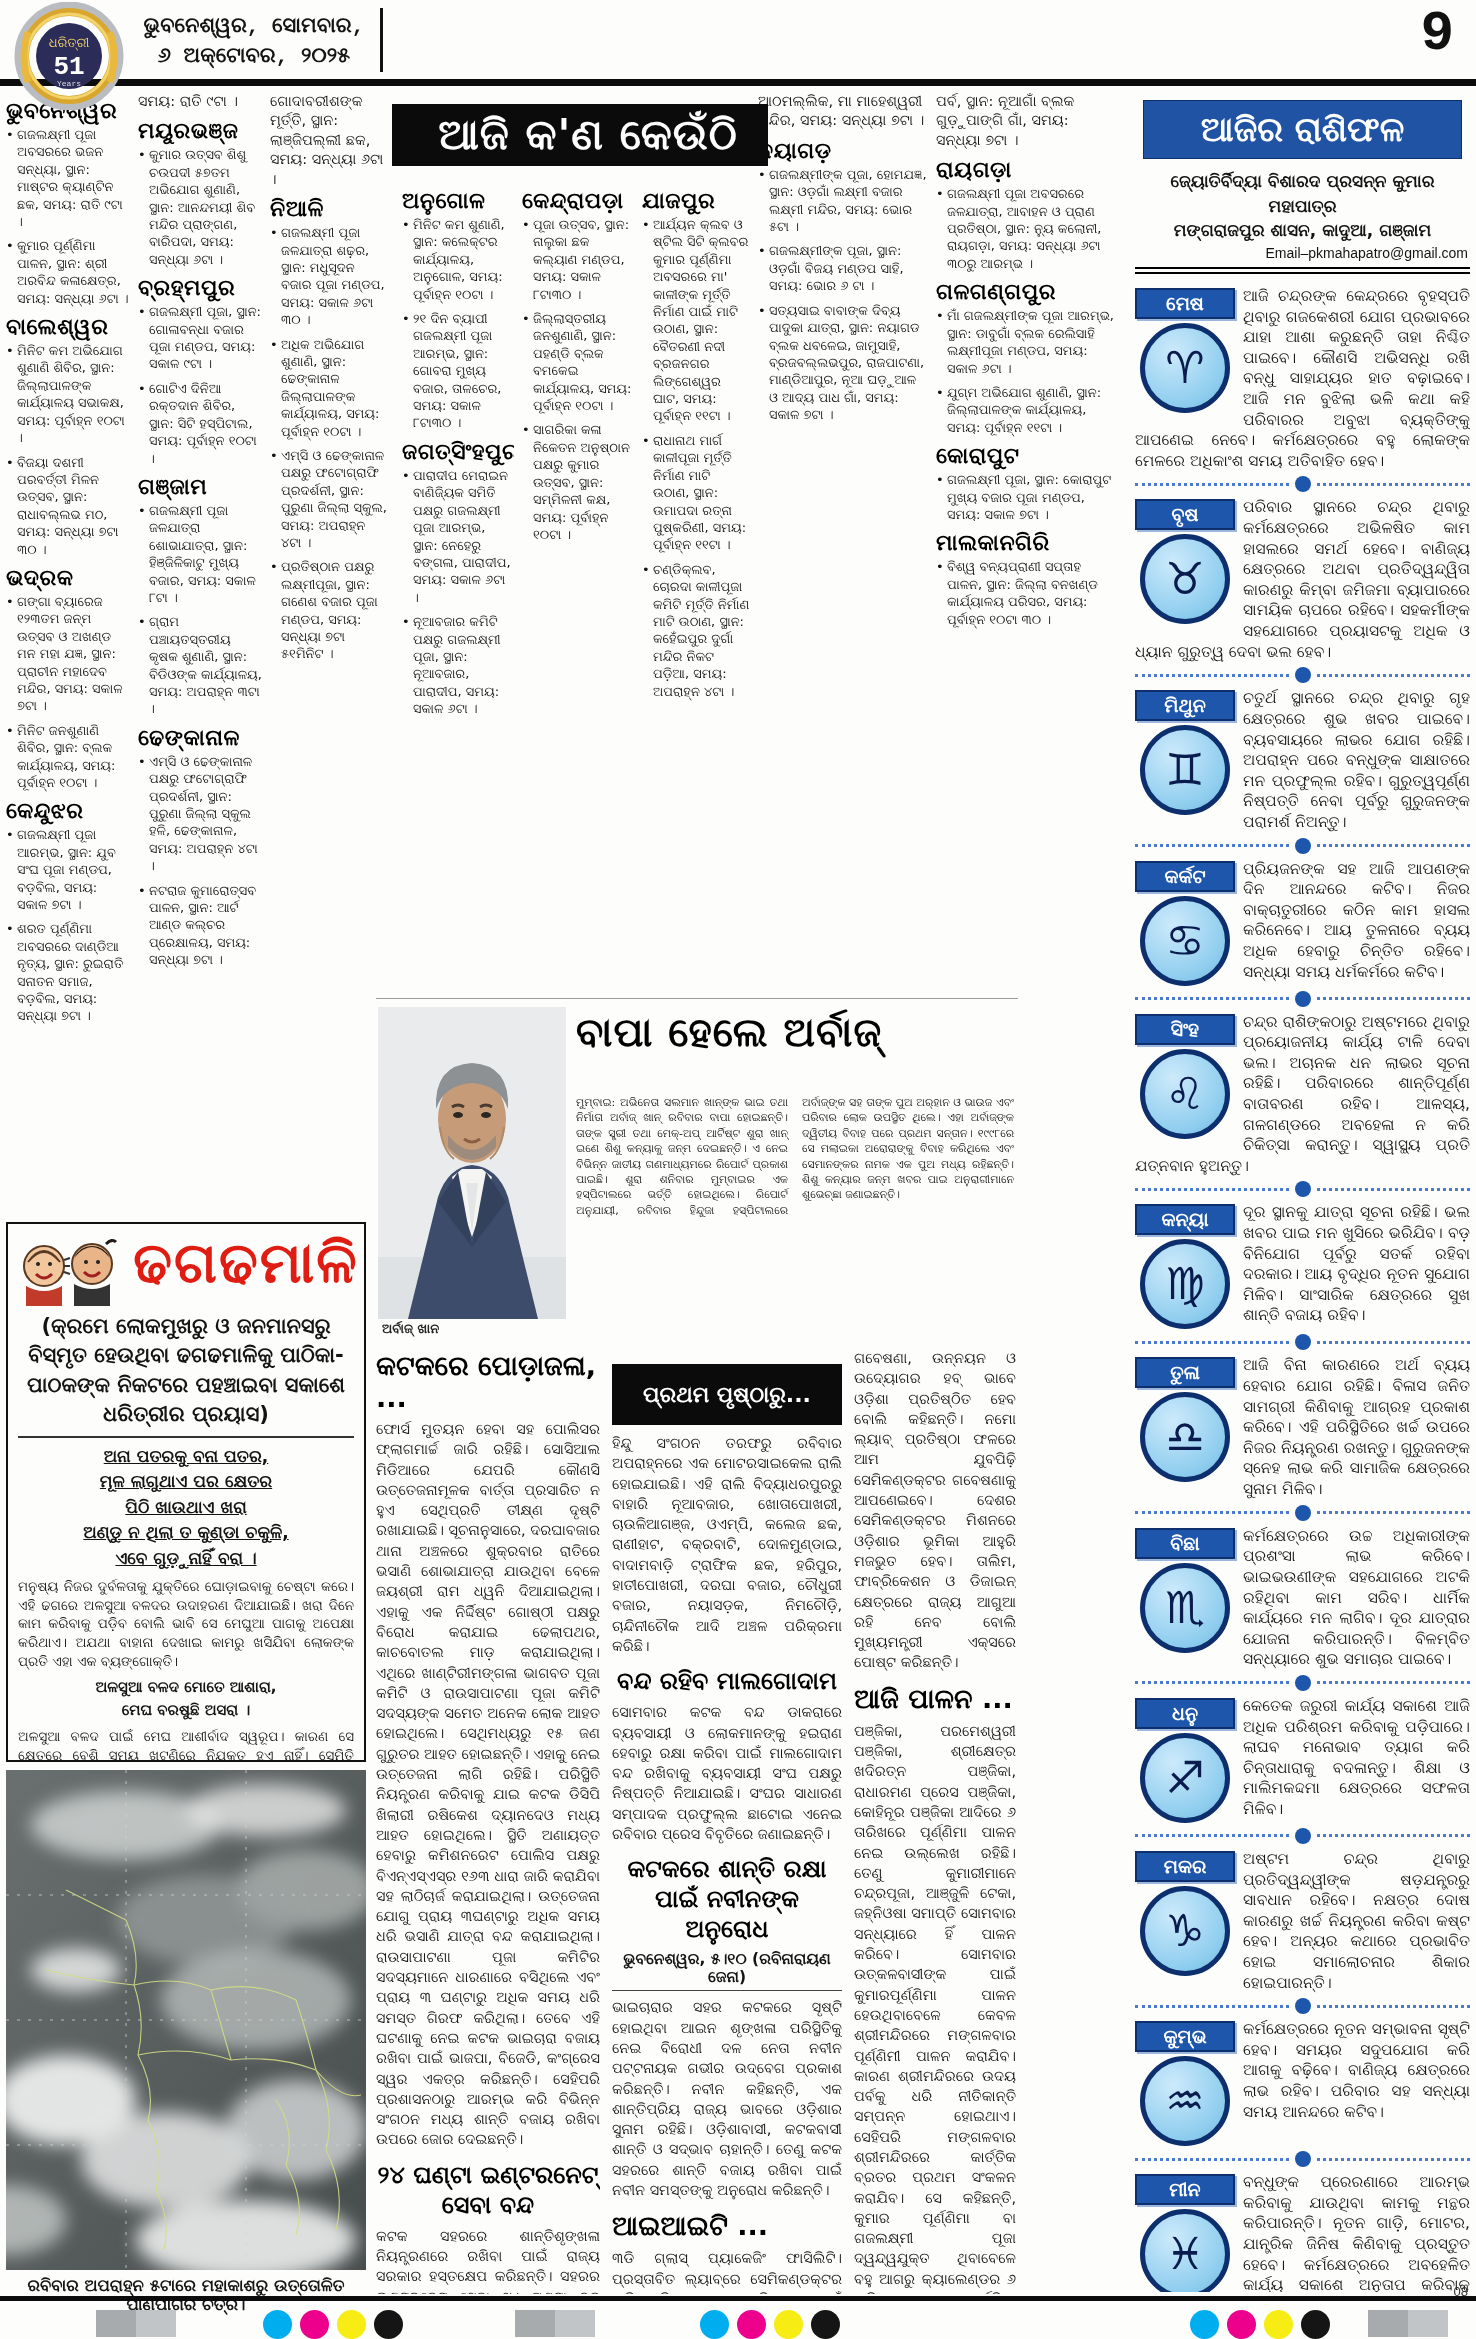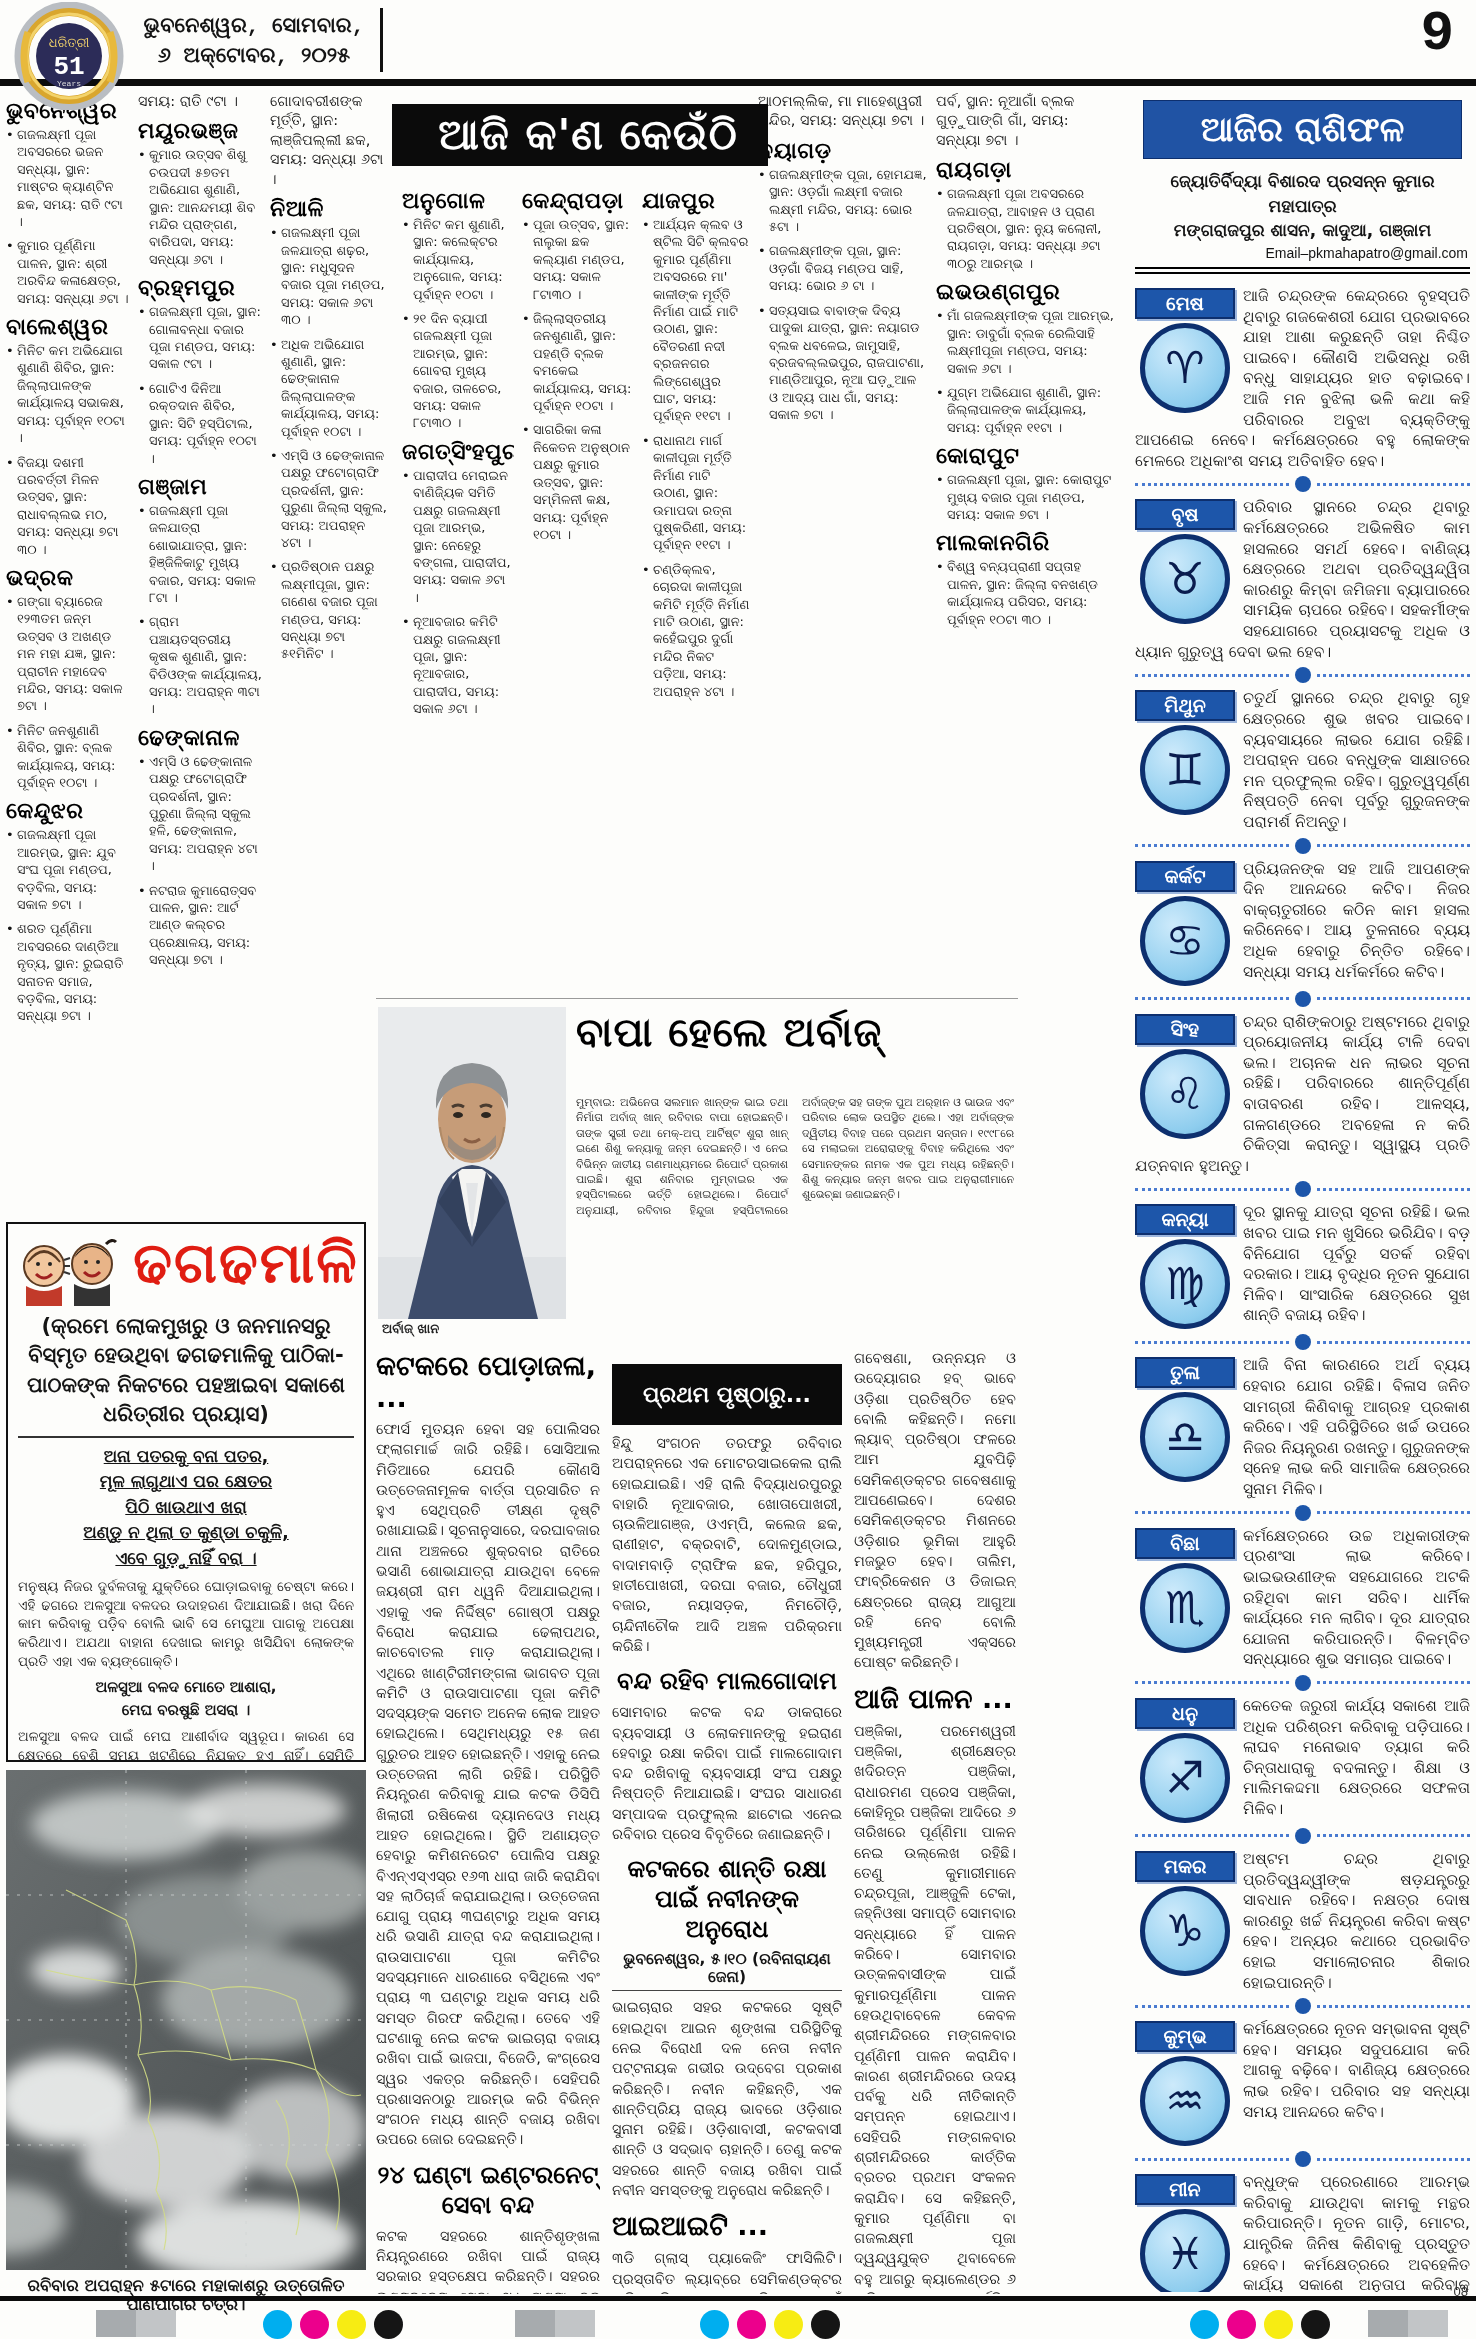--- a/index.html
+++ b/index.html
@@ -177,21 +177,21 @@
           <div class="cont">ଆଠମଲ୍ଲିକ, ମା ମାହେଶ୍ୱରୀ ମନ୍ଦିର, ସମୟ: ସନ୍ଧ୍ୟା ୭ଟା ।</div>
           <div class="dist">ନୟାଗଡ଼</div>
           <div class="item">ଗଜଲକ୍ଷ୍ମୀଙ୍କ ପୂଜା, ହୋମଯଜ୍ଞ, ସ୍ଥାନ: ଓଡ଼ଗାଁ ଲକ୍ଷ୍ମୀ ବଜାର ଲକ୍ଷ୍ମୀ ମନ୍ଦିର, ସମୟ: ଭୋର ୫ଟା ।</div>
           <div class="item">ଗଜଲକ୍ଷ୍ମୀଙ୍କ ପୂଜା, ସ୍ଥାନ: ଓଡ଼ଗାଁ ବିଜୟ ମଣ୍ଡପ ସାହି, ସମୟ: ଭୋର ୬ ଟା ।</div>
           <div class="item">ସତ୍ୟସାଇ ବାବାଙ୍କ ଦିବ୍ୟ ପାଦୁକା ଯାତ୍ରା, ସ୍ଥାନ: ନୟାଗଡ ବ୍ଲକ ଧବଳେଇ, ଜାମୁସାହି, ବ୍ରଜବଲ୍ଲଭପୁର, ରାଜପାଟଣା, ମାଣ୍ଡିଆପୁର, ନୂଆ ଘଡ଼ୁଆଳ ଓ ଆଦ୍ୟ ପାଧ ଗାଁ, ସମୟ: ସକାଳ ୭ଟା ।</div>
         </div>
         <div class="lcol" style="left: 930px; width: 178px; height: 912px; padding-top: 0px; box-sizing: border-box;">
           <div class="cont">ପର୍ବ, ସ୍ଥାନ: ନୂଆଗାଁ ବ୍ଲକ ଗୁଡ଼ୁପାଙ୍ଗି ଗାଁ, ସମୟ: ସନ୍ଧ୍ୟା ୭ଟା ।</div>
           <div class="dist">ରାୟଗଡ଼ା</div>
           <div class="item">ଗଜଲକ୍ଷ୍ମୀ ପୂଜା ଅବସରରେ ଜଳଯାତ୍ରା, ଆବାହନ ଓ ପ୍ରାଣ ପ୍ରତିଷ୍ଠା, ସ୍ଥାନ: ନ୍ୟୁ କଲୋନୀ, ରାୟଗଡ଼ା, ସମୟ: ସନ୍ଧ୍ୟା ୬ଟା ୩୦ରୁ ଆରମ୍ଭ ।</div>
-          <div class="dist">ଇଭଉଣ୍ଗପୁର</div>
+          <div class="dist">ଗଳଗଣ୍ଗପୁର</div>
           <div class="item">ମାଁ ଗଜଲକ୍ଷ୍ମୀଙ୍କ ପୂଜା ଆରମ୍ଭ, ସ୍ଥାନ: ଡାବୁଗାଁ ବ୍ଲକ ରେଲିସାହି ଲକ୍ଷ୍ମୀପୂଜା ମଣ୍ଡପ, ସମୟ: ସକାଳ ୬ଟା ।</div>
           <div class="item">ଯୁଗ୍ମ ଅଭିଯୋଗ ଶୁଣାଣି, ସ୍ଥାନ: ଜିଲ୍ଲାପାଳଙ୍କ କାର୍ଯ୍ୟାଳୟ, ସମୟ: ପୂର୍ବାହ୍ନ ୧୧ଟା ।</div>
           <div class="dist">କୋରାପୁଟ</div>
           <div class="item">ଗଜଲକ୍ଷ୍ମୀ ପୂଜା, ସ୍ଥାନ: କୋରାପୁଟ ମୁଖ୍ୟ ବଜାର ପୂଜା ମଣ୍ଡପ, ସମୟ: ସକାଳ ୭ଟା ।</div>
           <div class="dist">ମାଲକାନଗିରି</div>
           <div class="item">ବିଶ୍ୱ ବନ୍ୟପ୍ରାଣୀ ସପ୍ତାହ ପାଳନ, ସ୍ଥାନ: ଜିଲ୍ଲା ବନଖଣ୍ଡ କାର୍ଯ୍ୟାଳୟ ପରିସର, ସମୟ: ପୂର୍ବାହ୍ନ ୧୦ଟା ୩୦ ।</div>
         </div>
       </div>
   </div>
 

